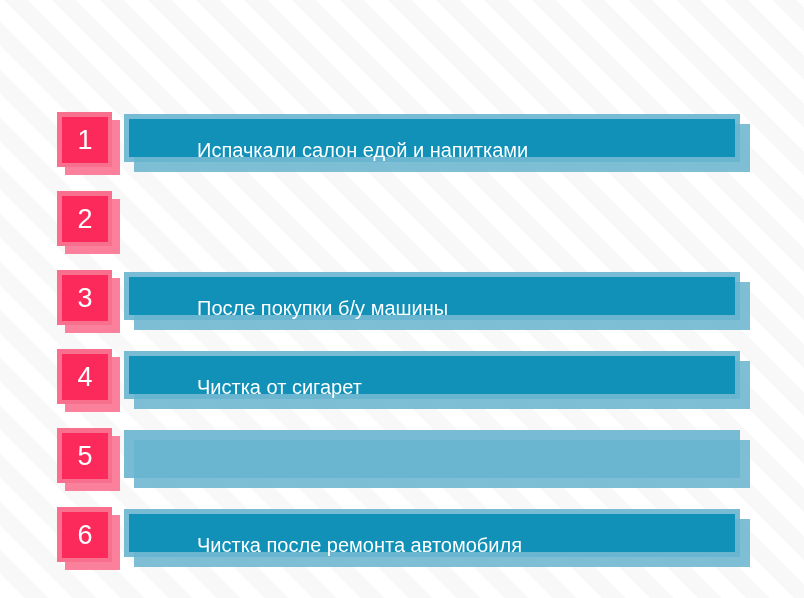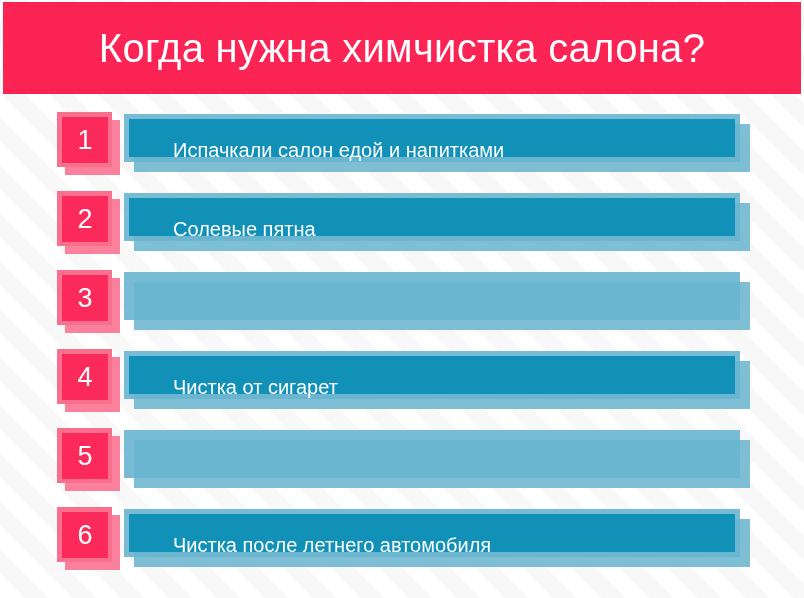--- a/index.html
+++ b/index.html
@@ -141,34 +141,31 @@
     height: 38px;
     background: #1190b8;
     display: flex;
     align-items: center;
   }
   .bar-label {
     color: #ffffff;
     font-size: 20px;
     font-weight: 400;
     line-height: 1;
-    padding-left: 44px;
+    padding-left: 68px;
     white-space: nowrap;
     font-family: "Liberation Sans", sans-serif;
     margin-top: 24px;
   }
 </style>
 </head>
 <body>
 
 <div id="slide">
 
-  <div id="title-banner">
-    <div id="title-text">Когда нужна химчистка салона?</div>
-  </div>
 
   <div id="rows">
 
     <div class="row">
       <div class="badge">
         <div class="badge-back"></div>
         <div class="badge-mid"></div>
         <div class="badge-front">
           <span class="badge-num">1</span>
         </div>
@@ -183,40 +180,36 @@
     </div>
 
     <div class="row">
       <div class="badge">
         <div class="badge-back"></div>
         <div class="badge-mid"></div>
         <div class="badge-front">
           <span class="badge-num">2</span>
         </div>
       </div>
-      <div class="bar">
-        <div class="bar-back"></div>
-        <div class="bar-mid"></div>
-        <div class="bar-front">
-          <span class="bar-label">Солевые пятна</span>
-        </div>
-      </div>
     </div>
 
     <div class="row">
       <div class="badge">
         <div class="badge-back"></div>
         <div class="badge-mid"></div>
         <div class="badge-front">
           <span class="badge-num">3</span>
         </div>
       </div>
       <div class="bar">
         <div class="bar-back"></div>
         <div class="bar-mid"></div>
+        <div class="bar-front">
+          <span class="bar-label">После покупки б/у машины</span>
+        </div>
       </div>
     </div>
 
     <div class="row">
       <div class="badge">
         <div class="badge-back"></div>
         <div class="badge-mid"></div>
         <div class="badge-front">
           <span class="badge-num">4</span>
         </div>
@@ -249,19 +242,19 @@
         <div class="badge-back"></div>
         <div class="badge-mid"></div>
         <div class="badge-front">
           <span class="badge-num">6</span>
         </div>
       </div>
       <div class="bar">
         <div class="bar-back"></div>
         <div class="bar-mid"></div>
         <div class="bar-front">
-          <span class="bar-label">Чистка после летнего автомобиля</span>
+          <span class="bar-label">Чистка после ремонта автомобиля</span>
         </div>
       </div>
     </div>
 
   </div>
 </div>
 
 </body></html>

